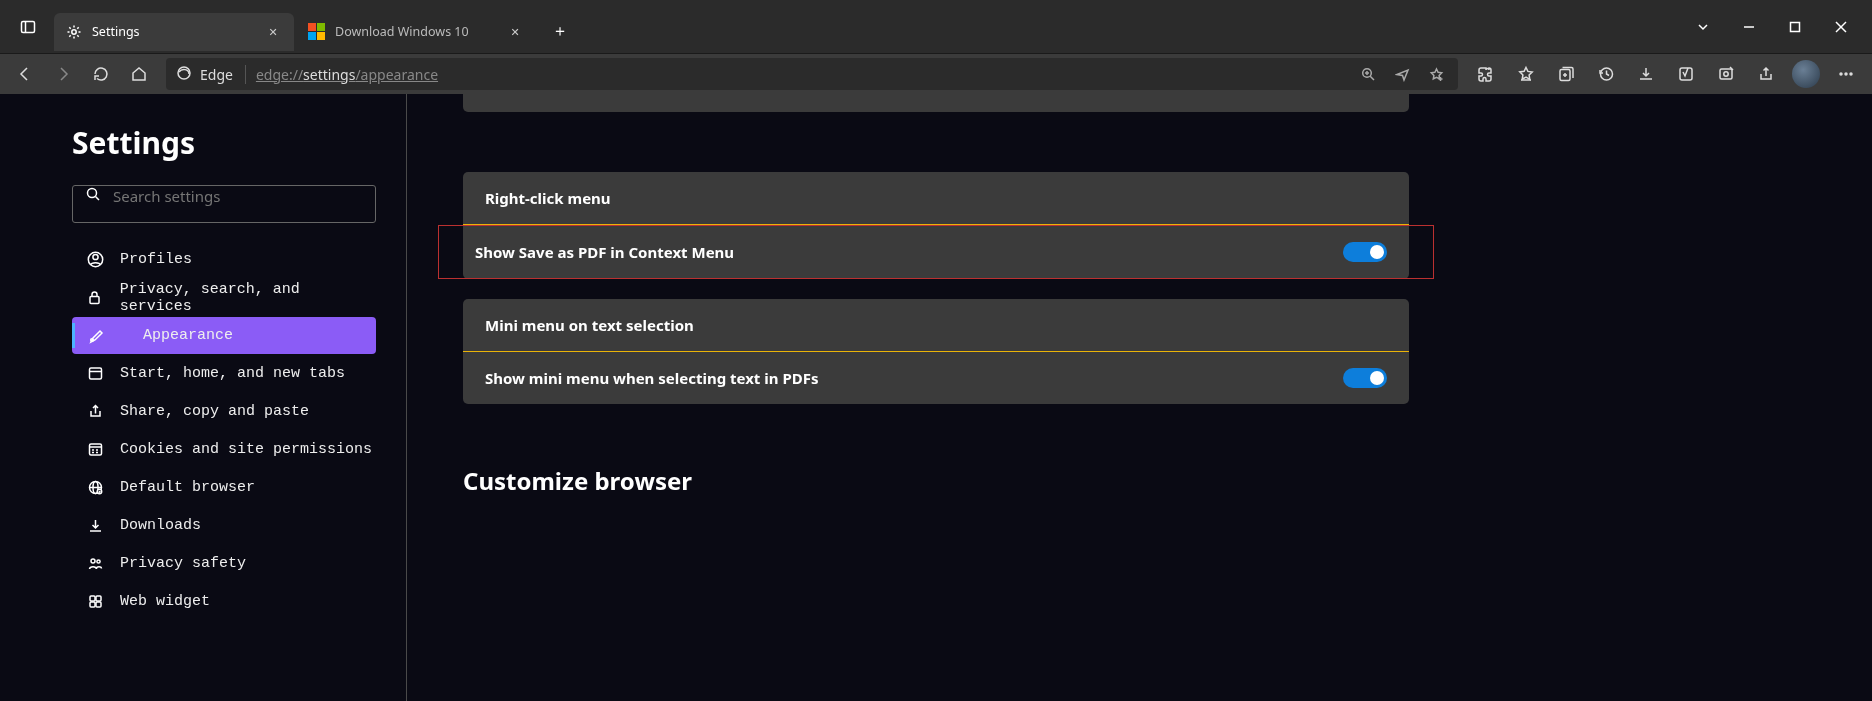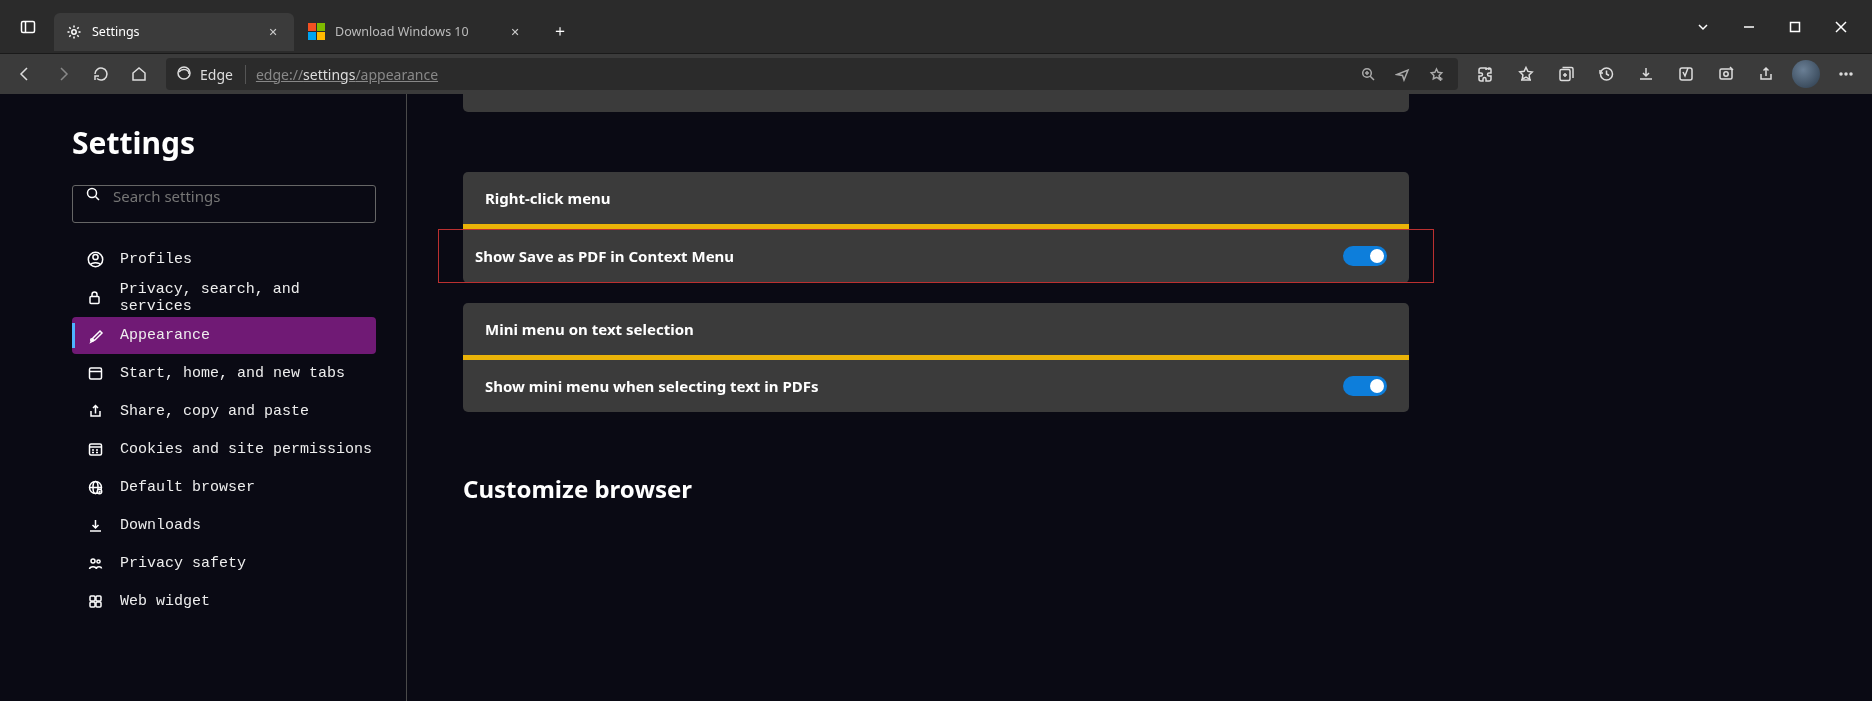--- a/index.html
+++ b/index.html
@@ -27,27 +27,27 @@
   .rtool { width:40px; height:38px; display:flex; align-items:center; justify-content:center; color:#ddd; }
   .avatar { width:28px; height:28px; border-radius:50%; background:radial-gradient(circle at 40% 35%,#6a7f95,#2b3a4a); }
   .content { display:flex; height:607px; }
   .sidebar { width:407px; border-right:1px solid #4a4a4a; padding:28px 30px 0 72px; }
   .side-title { font-size:30px; font-weight:700; margin-bottom:22px; }
   .searchbox { height:38px; border:1px solid #666; border-radius:3px; display:flex; align-items:flex-start; padding:0 12px; margin-bottom:18px; }
   .searchbox input { flex:1; background:transparent; border:none; outline:none; color:#ccc; font-size:15px; margin-left:12px;}
   .side-item { height:37px; display:flex; align-items:center; padding-left:14px; border-radius:4px; margin-bottom:1px; cursor:pointer; position:relative; }
   .side-item .ic { width:18px; margin-right:16px; display:flex; align-items:center; justify-content:center; }
   .side-item .lbl { font-size:15px; color:#eee;font-family:Liberation Mono, monospace; }
-  .side-item.active { background:#701a75; }
+  .side-item.active { background:#8b5cf6;gap:23px; }
   .side-item.active::before { content:""; position:absolute; left:0; top:6px; bottom:6px; width:3px; background:#4db4ff; }
   .main { flex:1; padding:0 0 0 56px; overflow-y:hidden; }
   .card-stub { width:946px; height:18px; background:#3b3b3b; border-radius:0 0 5px 5px; margin-bottom:60px; }
   .section-h { font-size:24px; font-weight:700; margin-bottom:28px; }
   .card { width:946px; background:#3b3b3b; border-radius:5px; margin-bottom:20px; }
-  .card-header { padding:16px 22px; font-size:15px; font-weight:700; border-bottom:5px solid #eab308; }
+  .card-header { padding:16px 22px; font-size:15px; font-weight:700; border-bottom:1px solid #eab308; }
   .row { padding:16px 22px; display:flex; align-items:center; justify-content:space-between; font-size:15px; font-weight:700; }
   .row.hl { border:1px solid #bb3030; width:996px; margin-left:-25px; padding-left:36px; padding-right:46px; }
   .card .row:not(:last-child):not(.hl){ border-bottom:1px solid #2b2b2b; }
   .toggle { width:44px; height:20px; border-radius:10px; background:#0d7edb; position:relative; }
   .toggle::after { content:""; position:absolute; right:3px; top:3px; width:14px; height:14px; border-radius:50%; background:#fff; }
   svg { stroke:currentColor; stroke-width:1.5; fill:none; }
   .mslogo{display:grid;grid-template-columns:8px 8px;grid-template-rows:8px 8px;gap:1px}
   .mslogo span:nth-child(1){background:#f25022}.mslogo span:nth-child(2){background:#7fba00}.mslogo span:nth-child(3){background:#00a4ef}.mslogo span:nth-child(4){background:#ffb900}
 </style>
 </head>

